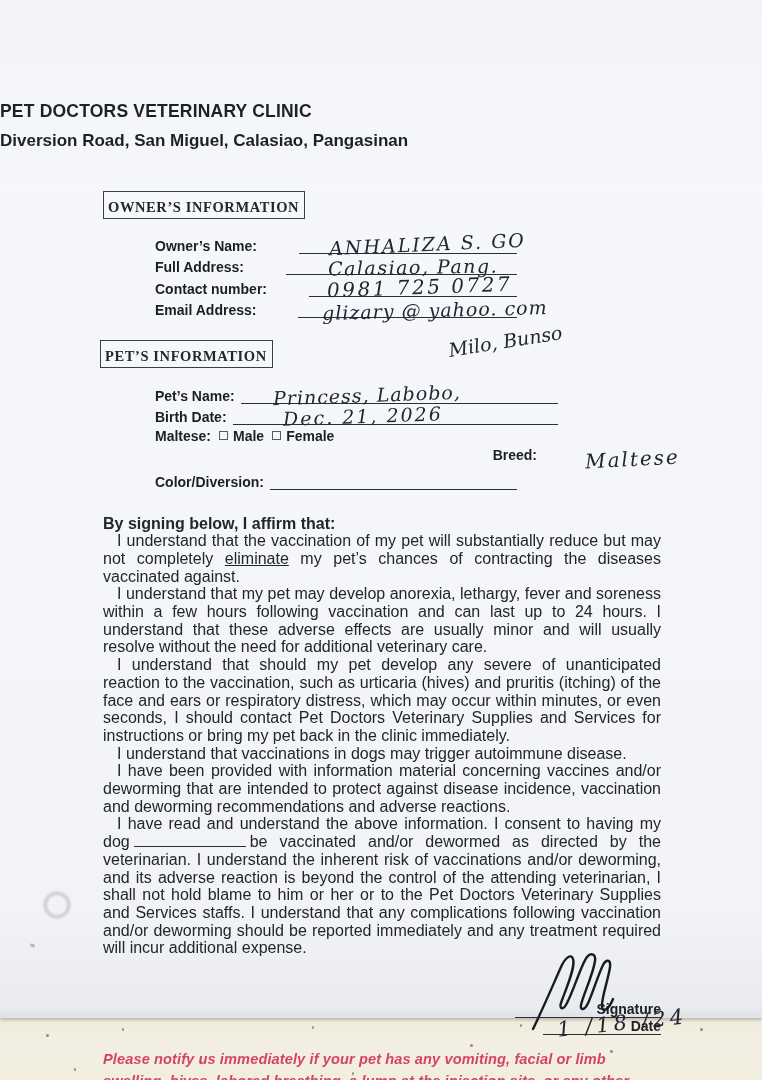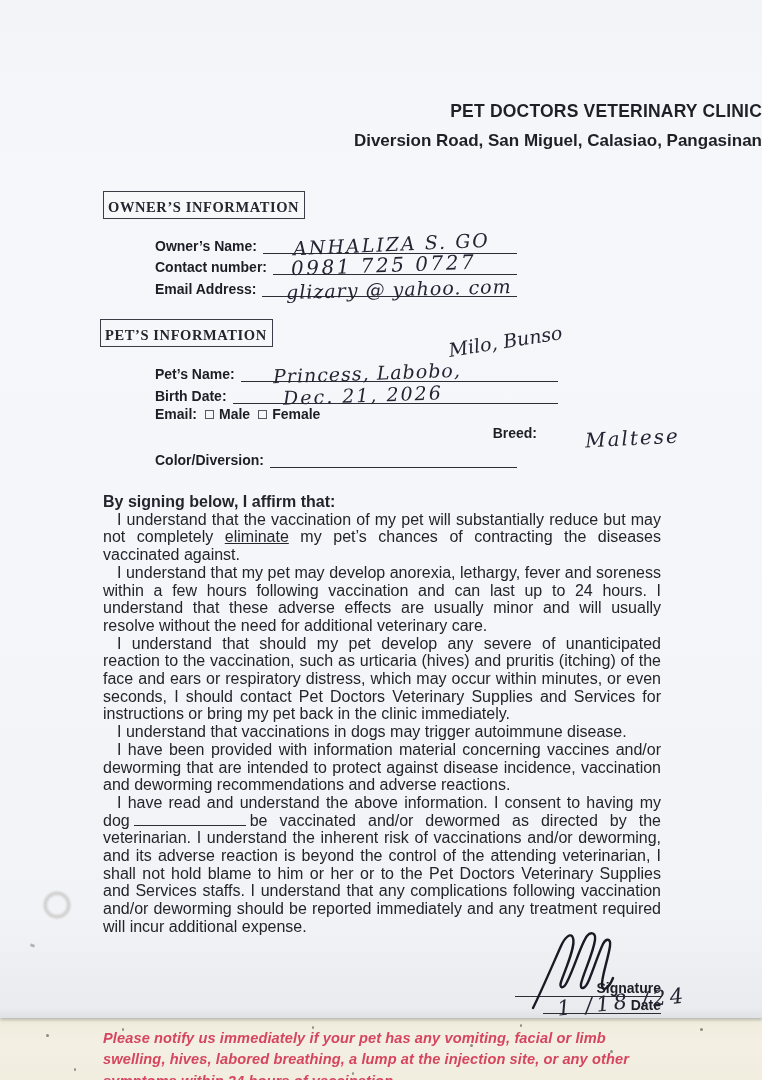--- a/index.html
+++ b/index.html
@@ -16,40 +16,40 @@
   
   .paper { position:absolute; left:0; top:0; width:762px; height:1018px;
            background:linear-gradient(180deg,#f3f4f7 0%,#f6f7fa 18%,#f5f6f9 55%,#f2f3f6 90%,#e9ebef 99%,#dfe1e5 100%);
            box-shadow:0 2px 3px rgba(90,90,80,.35); color:#21242b; }
 
   .smudge { position:absolute; left:42px; top:890px; width:30px; height:30px; border-radius:50%;
             background:radial-gradient(circle, rgba(150,146,140,0) 38%, rgba(140,136,128,.33) 55%, rgba(140,136,128,0) 72%); }
   .dotmark { position:absolute; left:30px; top:944px; width:5px; height:3px; background:rgba(110,108,100,.45); border-radius:2px; transform:rotate(20deg); }
 
   
-  .clinic-head { text-align:right; padding-top:101px; }
+  .clinic-head { text-align:left; padding-top:101px; }
   .clinic-name { font-size:17.5px; font-weight:bold; letter-spacing:.2px; color:#1d2026; }
   .clinic-addr { font-size:17px; font-weight:bold; margin-top:9px; color:#1d2026; }
 
   .content { padding:0 101px 0 103px; }
 
   
   .boxed-title { display:inline-block; font-family:"Liberation Serif", serif; font-weight:bold;
                  font-size:14.5px; letter-spacing:.6px; color:#23262e;
                  border:1.5px solid #3a3d45; padding:7px 5px 2px 4px; background:rgba(255,255,255,.15); }
   .owner-title-wrap { margin-top:40px; }
   .pet-title-wrap { margin-top:22px; margin-left:-3px; }
 
   
   .fields { margin-top:13px; margin-left:52px; }
   .frow { display:flex; align-items:flex-end; height:21.5px; position:relative; }
   .flabel { font-weight:bold; font-size:14px; white-space:nowrap; padding-right:6px; color:#1b1e25; }
   .fline { flex:1; border-bottom:1.7px solid #2b2e36; position:relative; height:100%; }
 
-  .owner-fields .frow { width:362px; }
+  .owner-fields .frow { width:362px;gap:36px; }
   .pet-fields { margin-top:14px; margin-left:52px; }
   .row-petname { width:403px; }
   .row-birth { width:403px; }
   .row-breed { width:388px;flex-direction:column; }
   .row-species { width:388px; }
   .row-color { width:362px; }
 
   
   .hw { position:absolute; font-family:"DejaVu Serif", serif; font-style:italic;
         color:#232533; white-space:nowrap; pointer-events:none; }
@@ -122,20 +122,26 @@
       </div>
 
       <div class="fields owner-fields">
         <div class="frow">
           <span class="flabel">Owner’s Name:</span>
           <span class="fline">
             <span class="hw hw-owner-name">ANHALIZA S. GO</span>
           </span>
         </div>
         <div class="frow">
+          <span class="flabel">Full Address:</span>
+          <span class="fline">
+            <span class="hw hw-address">Calasiao, Pang.</span>
+          </span>
+        </div>
+        <div class="frow">
           <span class="flabel">Contact number:</span>
           <span class="fline">
             <span class="hw hw-contact">0981 725 0727</span>
           </span>
         </div>
         <div class="frow">
           <span class="flabel">Email Address:</span>
           <span class="fline">
             <span class="hw hw-email">glizary @ yahoo. com</span>
           </span>
@@ -155,21 +161,21 @@
             <span class="hw hw-petname">Princess, Labobo,</span>
           </span>
         </div>
         <div class="frow row-birth">
           <span class="flabel">Birth Date:</span>
           <span class="fline">
             <span class="hw hw-birth">Dec. 21, 2026</span>
           </span>
         </div>
         <div class="gender-row">
-          <span>Email:</span>
+          <span>Maltese:</span>
           <span class="cbox"></span>
           <span>Male</span>
           <span class="cbox"></span>
           <span>Female</span>
         </div>
         <div class="frow row-breed">
           <span class="flabel">Breed:</span>
           <span class="fline">
             <span class="hw hw-breed">Maltese</span>
           </span>

